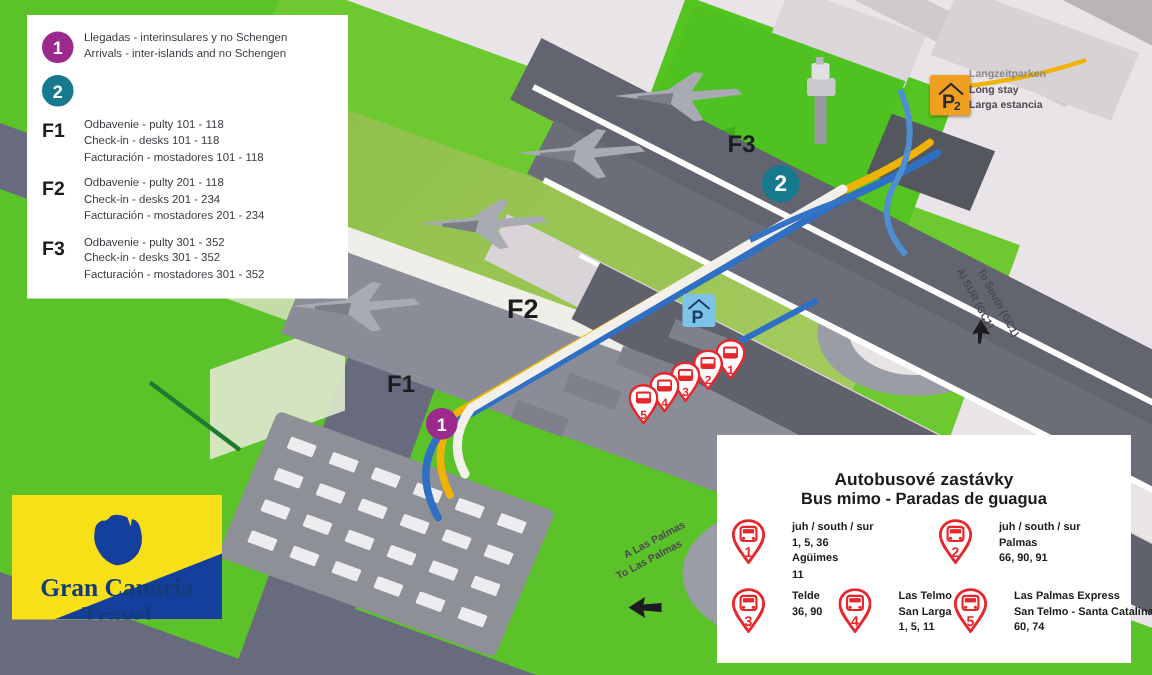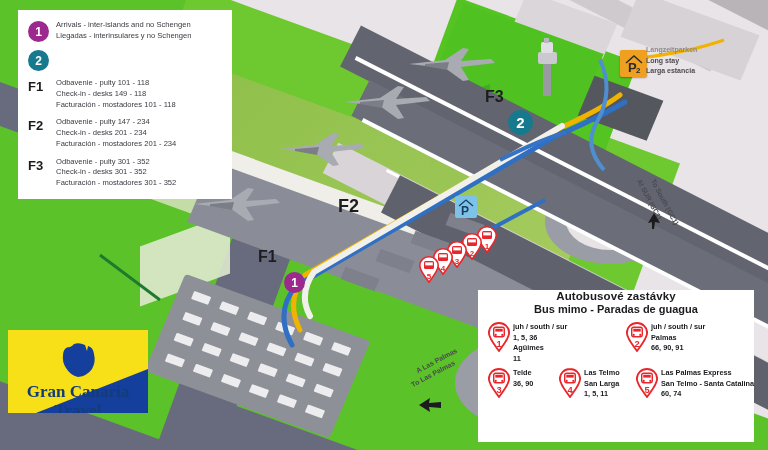--- a/index.html
+++ b/index.html
@@ -235,35 +235,35 @@
     text-align: left;
   }
   .legend-lines { font-size: 7.6px; color: #3a3a42; line-height: 1.42; }
   .legend-lines div { white-space: nowrap; }
 
   
   .buspanel {
     left: 478px; top: 290px; width: 276px; height: 152px;
     background: #ffffff;
     box-sizing: border-box;
-    padding: 0 10px;
+    padding: 24px 10px;
   }
   .bp-title1 {
     text-align: center; font-weight: bold; font-size: 11.5px; color: #1b1b1f;
     letter-spacing: .1px;
   }
   .bp-title2 {
     text-align: center; font-weight: bold; font-size: 11px; color: #1b1b1f;
     margin-top: 1px; margin-bottom: 7px;
   }
   .bp-grid-top { display: flex; }
   .bp-grid-bottom { display: flex; margin-top: 4px; }
   .bp-item { display: flex; align-items: flex-start; }
   .bp-text { font-size: 7.3px; font-weight: bold; color: #1b1b1f; line-height: 1.45; margin-left: 3px; }
-  .bp-text div { white-space: nowrap; }
+  .bp-text div { white-space: nowrap; margin-left: 15px; }
 
   
   .pin { position: relative; flex: 0 0 auto; }
   .pin svg { display: block; }
 
   
   .mappin { position: absolute; }
 
   
   .mapbadge {
@@ -521,42 +521,42 @@
     <rect x="5" y="5" width="10" height="8" rx="1.5" fill="#e8262b"></rect>
     <rect x="6.2" y="6.4" width="7.6" height="3" fill="#ffffff"></rect>
     <text x="10" y="23" text-anchor="middle" font-family="Liberation Sans, sans-serif" font-size="8" font-weight="bold" fill="#e8262b">5</text>
   </svg>
 
   <div class="layer legend">
 
     <div class="legend-row">
       <div class="badge-circle" style="background:#9c2a8e;">1</div>
       <div class="legend-lines">
+        <div>Llegadas - interinsulares y no Schengen</div>
         <div>Arrivals - inter-islands and no Schengen</div>
-        <div>Llegadas - interinsulares y no Schengen</div>
       </div>
     </div>
 
     <div class="legend-row">
       <div class="badge-circle" style="background:#17798d;">2</div>
     </div>
 
     <div class="legend-row">
       <div class="badge-f">F1</div>
       <div class="legend-lines">
         <div>Odbavenie - pulty 101 - 118</div>
-        <div>Check-in - desks 149 - 118</div>
+        <div>Check-in - desks 101 - 118</div>
         <div>Facturación - mostadores 101 - 118</div>
       </div>
     </div>
 
     <div class="legend-row">
       <div class="badge-f">F2</div>
       <div class="legend-lines">
-        <div>Odbavenie - pulty 147 - 234</div>
+        <div>Odbavenie - pulty 201 - 118</div>
         <div>Check-in - desks 201 - 234</div>
         <div>Facturación - mostadores 201 - 234</div>
       </div>
     </div>
 
     <div class="legend-row">
       <div class="badge-f">F3</div>
       <div class="legend-lines">
         <div>Odbavenie - pulty 301 - 352</div>
         <div>Check-in - desks 301 - 352</div>

